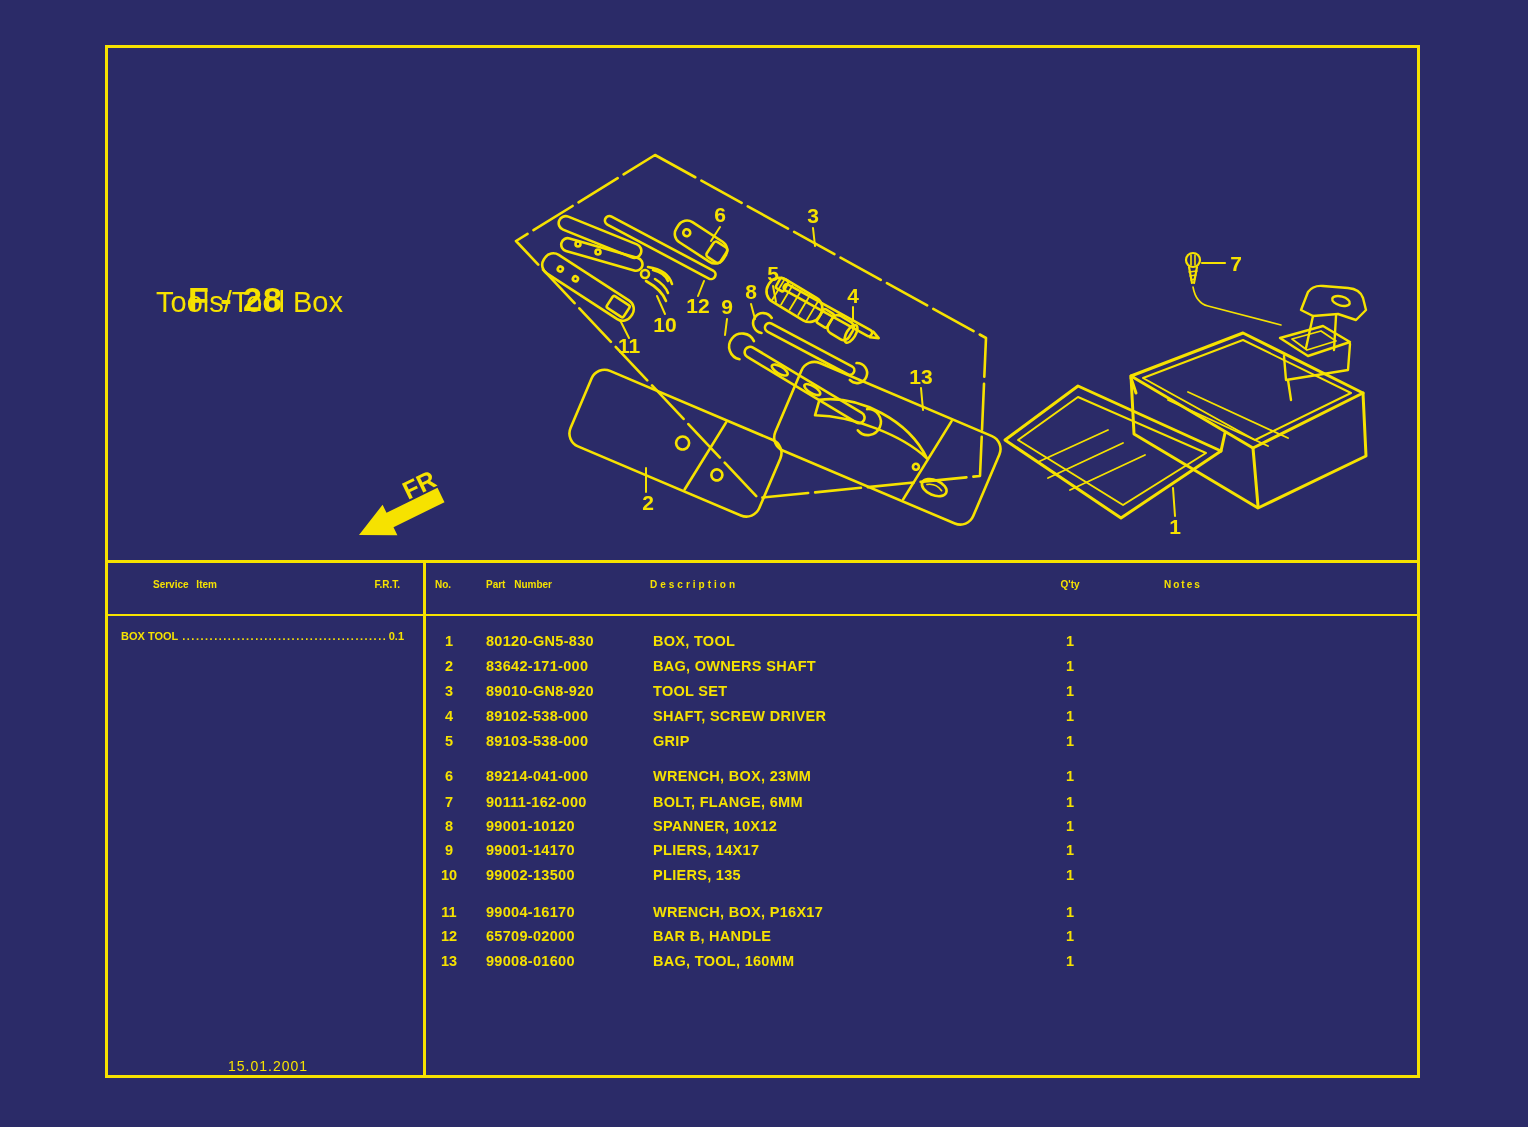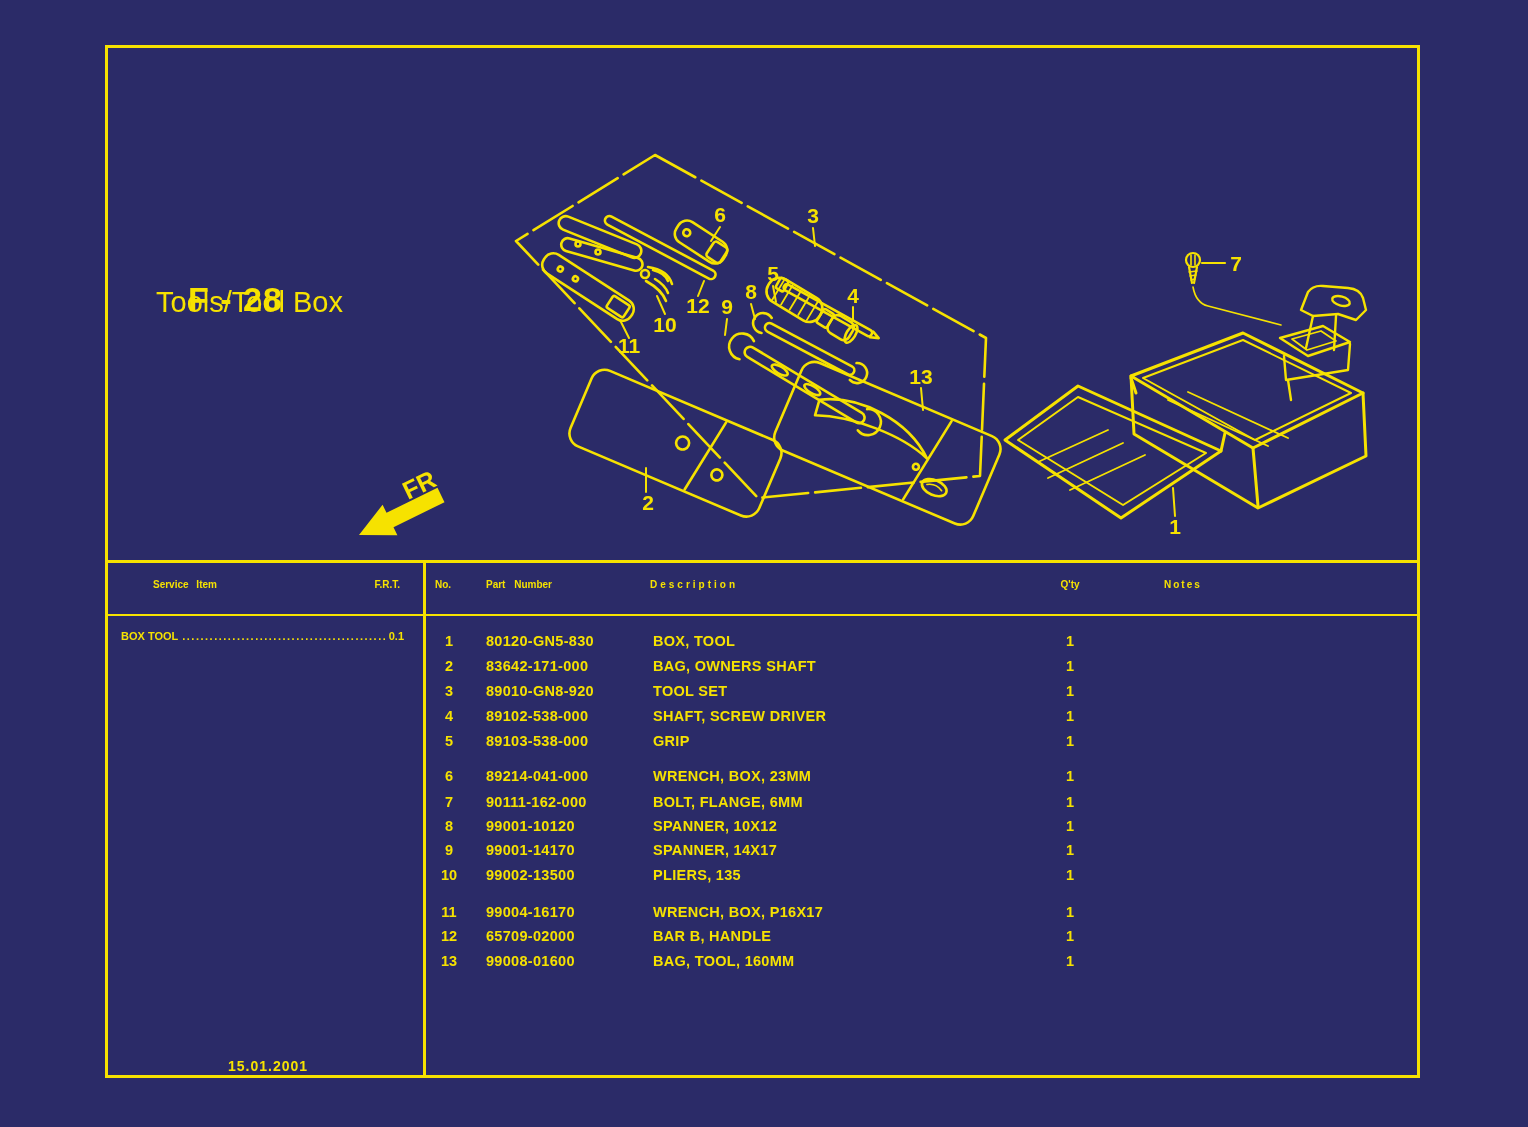--- a/index.html
+++ b/index.html
@@ -25,21 +25,21 @@
   .prow{position:absolute;left:0;width:1309px;height:20px;font-size:14.5px;font-weight:700;white-space:nowrap;}
   .prow span{position:absolute;top:0;}
   .c-no{left:320px;width:42px;text-align:center;}
   .c-part{left:378px;letter-spacing:.3px;}
   .c-desc{left:545px;letter-spacing:.3px;}
   .c-qty{left:932px;width:60px;text-align:center;}
   .c-notes{left:1052px;}
   .r1{top:585px}.r2{top:610px}.r3{top:635px}.r4{top:660px}.r5{top:685px}
   .r6{top:720px}.r7{top:746px}.r8{top:770px}.r9{top:794px}.r10{top:819px}
   .r11{top:856px}.r12{top:880px}.r13{top:905px}
-  .date{position:absolute;left:120px;top:1010px;font-size:14px;font-weight:700;letter-spacing:1px;}
+  .date{position:absolute;left:120px;top:1010px;font-size:14px;font-weight:400;letter-spacing:1px;}
   svg text{font-family:"Liberation Sans",sans-serif;font-weight:700;fill:#F6E200;}
   .line-top{top:512px;left:0;width:1309px;height:2.5px;}
   .line-under{top:566px;left:0;width:1309px;height:2px;}
   .vdiv{left:315px;top:512px;width:2.5px;height:515px;}
 </style>
 </head>
 <body>
 
 <div class="screen">
   <div class="frame">
@@ -262,21 +262,21 @@
     <div class="prow r8">
       <span class="c-no">8</span>
       <span class="c-part">99001-10120</span>
       <span class="c-desc">SPANNER, 10X12</span>
       <span class="c-qty">1</span>
       <span class="c-notes"></span>
     </div>
     <div class="prow r9">
       <span class="c-no">9</span>
       <span class="c-part">99001-14170</span>
-      <span class="c-desc">SPANNER, 14X17</span>
+      <span class="c-desc">PLIERS, 14X17</span>
       <span class="c-qty">1</span>
       <span class="c-notes"></span>
     </div>
     <div class="prow r10">
       <span class="c-no">10</span>
       <span class="c-part">99002-13500</span>
       <span class="c-desc">PLIERS, 135</span>
       <span class="c-qty">1</span>
       <span class="c-notes"></span>
     </div>

